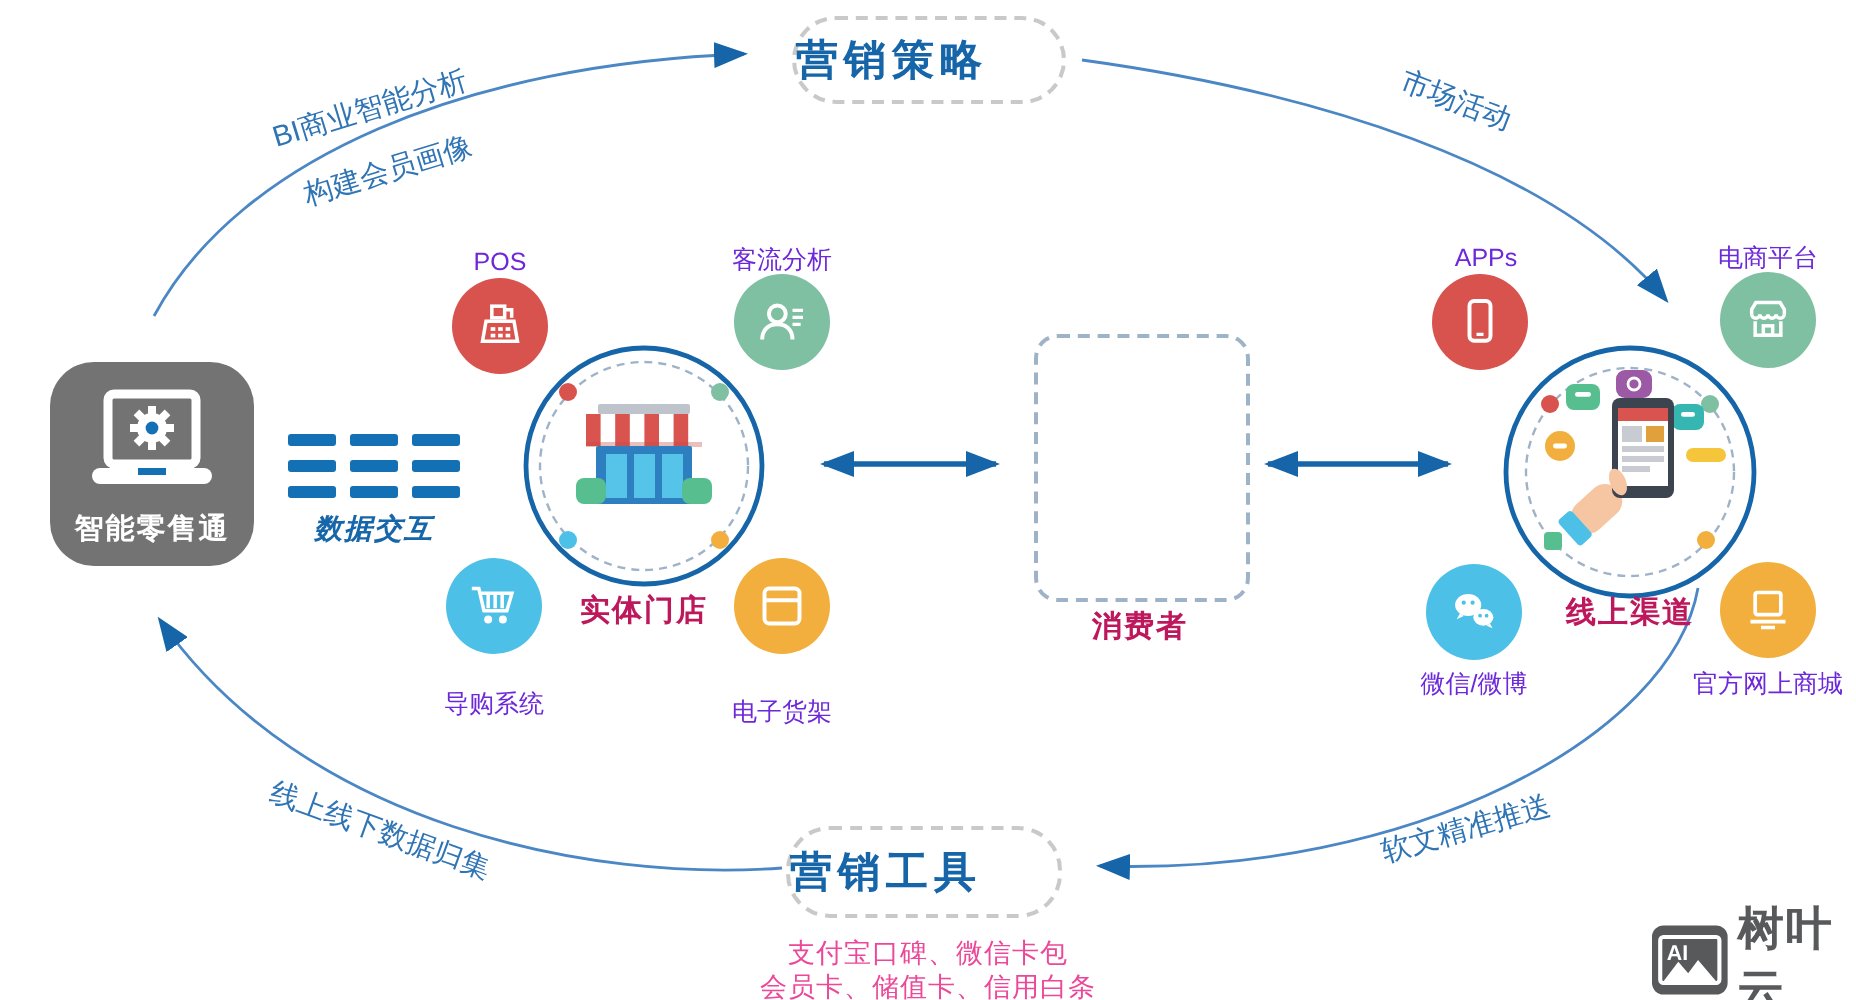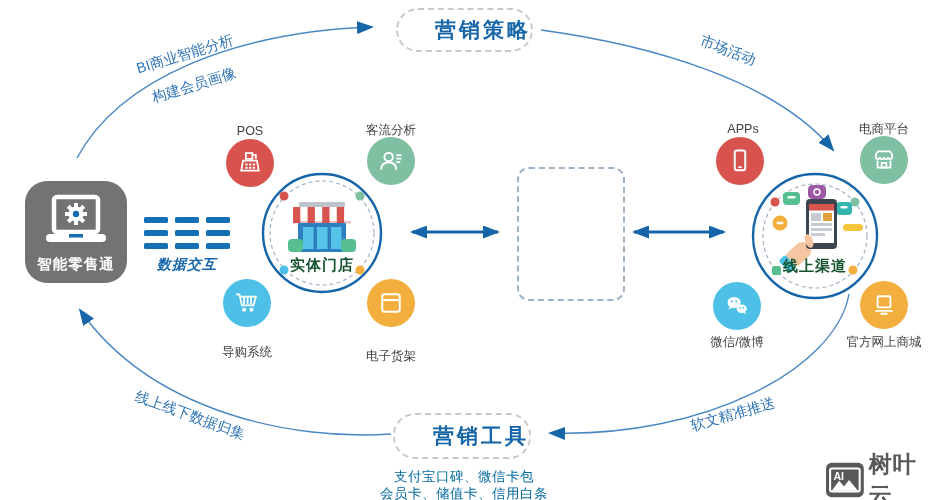--- a/index.html
+++ b/index.html
@@ -2,39 +2,39 @@
 <html><head>
 <meta charset="utf-8">
 <style>
   html,body{margin:0;padding:0;background:#fff;}
   #canvas{position:relative;width:928px;height:500px;background:#fff;overflow:hidden;
           font-family:"Liberation Sans","DejaVu Sans",sans-serif;}
   .abs{position:absolute;}
   .lbl{position:absolute;transform:translateX(-50%);white-space:nowrap;}
   .sat{position:absolute;width:48px;height:48px;border-radius:50%;
        display:flex;align-items:center;justify-content:center;}
-  .sat-label{position:absolute;transform:translateX(-50%);font-size:12.5px;color:#404040;white-space:nowrap;}
-  .node-label{font-weight:bold;color:#14532d;font-size:15px;letter-spacing:1px;}
+  .sat-label{position:absolute;transform:translateX(-50%);font-size:12.5px;color:#6d28d9;white-space:nowrap;}
+  .node-label{font-weight:bold;color:#be185d;font-size:15px;letter-spacing:1px;margin-top:40px;}
   .diag{position:absolute;color:#2F74B5;font-size:14.5px;font-weight:500;white-space:nowrap;}
   .pill-box{position:absolute;border:2px dashed #c9c9c9;border-radius:22px;
-            display:flex;align-items:center;justify-content:flex-end;
+            display:flex;align-items:center;justify-content:flex-start;
             color:#1565A8;font-size:21px;font-weight:bold;letter-spacing:3px;background:#fff;}
   .platform-box{position:absolute;left:25px;top:181px;width:102px;height:102px;
             background:#737373;border-radius:22px;}
   .platform-label{position:absolute;left:0;right:0;bottom:9px;text-align:center;
             color:#fff;font-weight:bold;font-size:14.5px;letter-spacing:1px;}
   .consumer-box{position:absolute;left:517px;top:167px;width:104px;height:130px;
             border:2px dashed #9FB3C8;border-radius:12px;background:#fff;}
   .dash-grid{position:absolute;left:144px;top:217px;display:grid;
             grid-template-columns:repeat(3,24px);grid-auto-rows:6px;gap:7px;}
   .dash-grid span{background:#1470B5;border-radius:1.5px;}
   .data-label{position:absolute;left:187px;top:256px;transform:translateX(-50%);
             color:#1666A9;font-weight:bold;font-size:14px;letter-spacing:1px;font-style:italic;}
   .tools-note{position:absolute;left:464px;transform:translateX(-50%);
-            color:#0369a1;font-size:13.5px;white-space:nowrap;letter-spacing:.5px;}
+            color:#ec4899;font-size:13.5px;white-space:nowrap;letter-spacing:.5px;}
   .watermark{position:absolute;left:826px;top:449px;display:flex;align-items:center;gap:5px;}
   .watermark-text{color:#58595B;font-size:23px;font-weight:bold;letter-spacing:1px;}
 </style>
 </head>
 <body>
 
 <div id="canvas">
 
   <svg class="abs" style="left:0;top:0;" width="928" height="500" viewBox="0 0 928 500">
     <defs>

